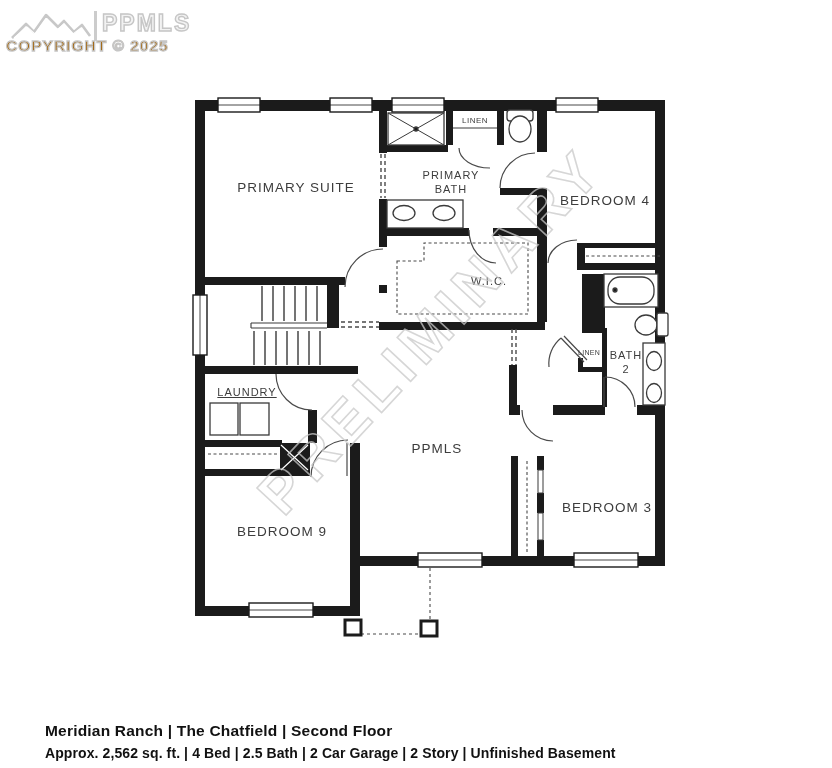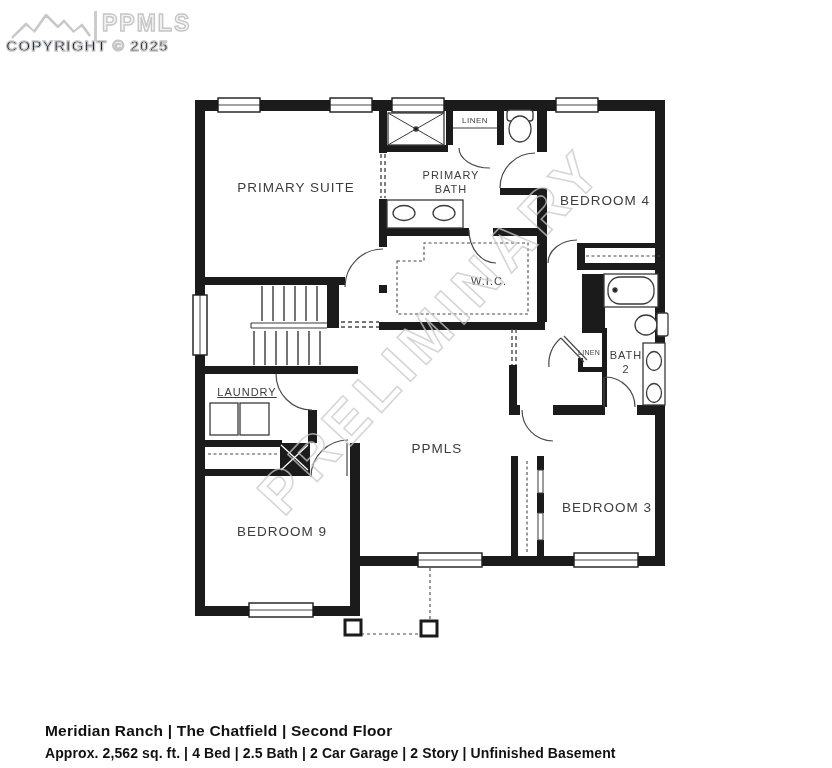--- a/index.html
+++ b/index.html
@@ -17,21 +17,21 @@
   .lbl .ln{display:block;line-height:14px;}
   
   .wm-diag{position:absolute;left:170px;top:95px;width:520px;height:470px;display:flex;
            align-items:center;justify-content:center;pointer-events:none;}
   .wm-diag span{transform:rotate(-47deg);font-size:58px;font-weight:bold;letter-spacing:7px;
            color:transparent;-webkit-text-stroke:1.6px #c9c9c9;opacity:.75;white-space:nowrap;}
   .logo{position:absolute;left:6px;top:6px;width:260px;height:56px;}
   .logo-brand{position:absolute;left:96px;top:4px;font-size:23px;font-weight:bold;letter-spacing:2px;
            color:#f2f2f2;-webkit-text-stroke:1.4px #c6c6c6;}
   .logo-copy{position:absolute;left:0px;top:31px;font-size:15.5px;font-weight:bold;letter-spacing:1px;
-           color:#0f172a;-webkit-text-stroke:1.3px #c6c6c6;white-space:nowrap;}
+           color:#a16207;-webkit-text-stroke:1.3px #c6c6c6;white-space:nowrap;}
   .logo-bar{position:absolute;left:88px;top:5px;width:3px;height:30px;background:#cccccc;}
   
   .footer{position:absolute;left:45px;top:722px;color:#111;}
   .footer .t1{font-size:15.5px;font-weight:bold;letter-spacing:.2px;}
   .footer .t2{font-size:14px;font-weight:bold;margin-top:5px;letter-spacing:.1px;}
 </style>
 </head>
 <body>
 
 <div id="canvas">

